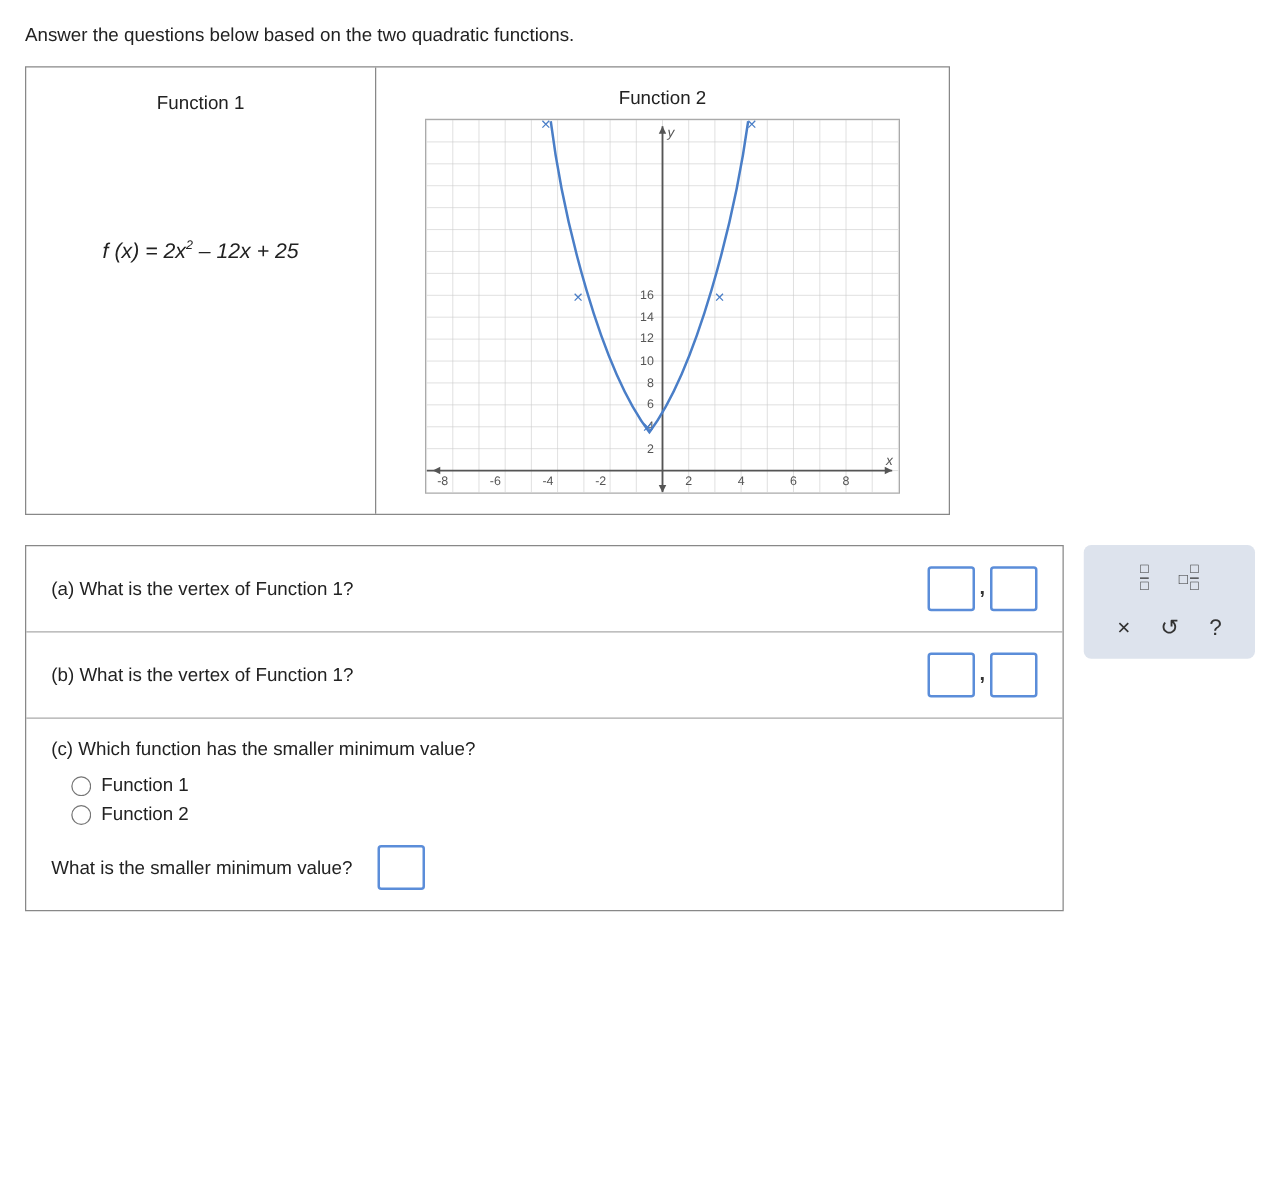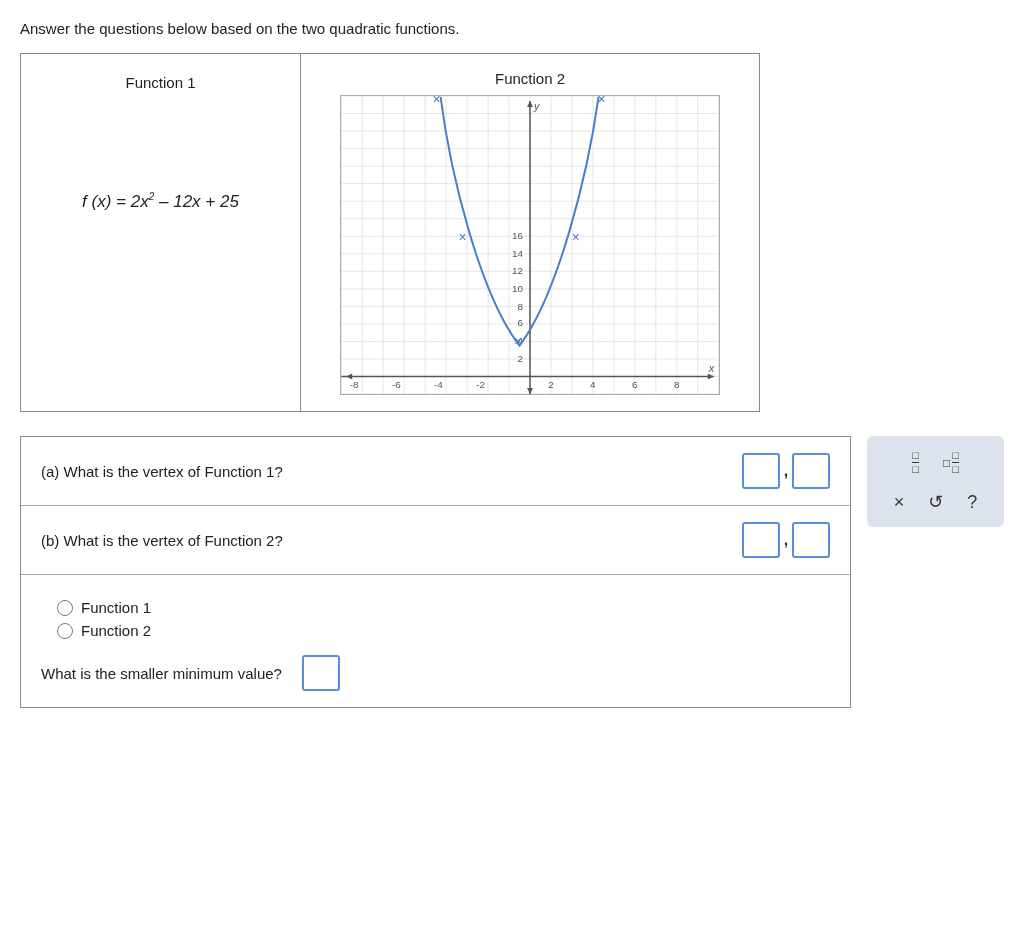--- a/index.html
+++ b/index.html
@@ -330,29 +330,30 @@
     <div class="question-row">
       <div class="question-label">(a) What is the vertex of Function 1?</div>
       <div class="input-group">
         <input type="text" class="coord-input" value="" maxlength="4" style="">
         <span class="comma-sep">,</span>
         <input type="text" class="coord-input" value="" maxlength="4" style="">
       </div>
     </div>
 
     <div class="question-row">
-      <div class="question-label">(b) What is the vertex of Function 2?</div>
+      <div class="question-label">(b) What is the vertex of Function 1?</div>
       <div class="input-group">
         <input type="text" class="coord-input" value="" maxlength="4" style="">
         <span class="comma-sep">,</span>
         <input type="text" class="coord-input" value="" maxlength="4" style="">
       </div>
     </div>
 
     <div class="part-c-block">
+      <div class="part-c-title">(c) Which function has the smaller minimum value?</div>
       <div class="radio-group">
         <label class="radio-label">
           <input type="radio" name="minFunction" style="">
           <span>Function 1</span>
         </label>
         <label class="radio-label">
           <input type="radio" name="minFunction" style="">
           <span>Function 2</span>
         </label>
       </div>

